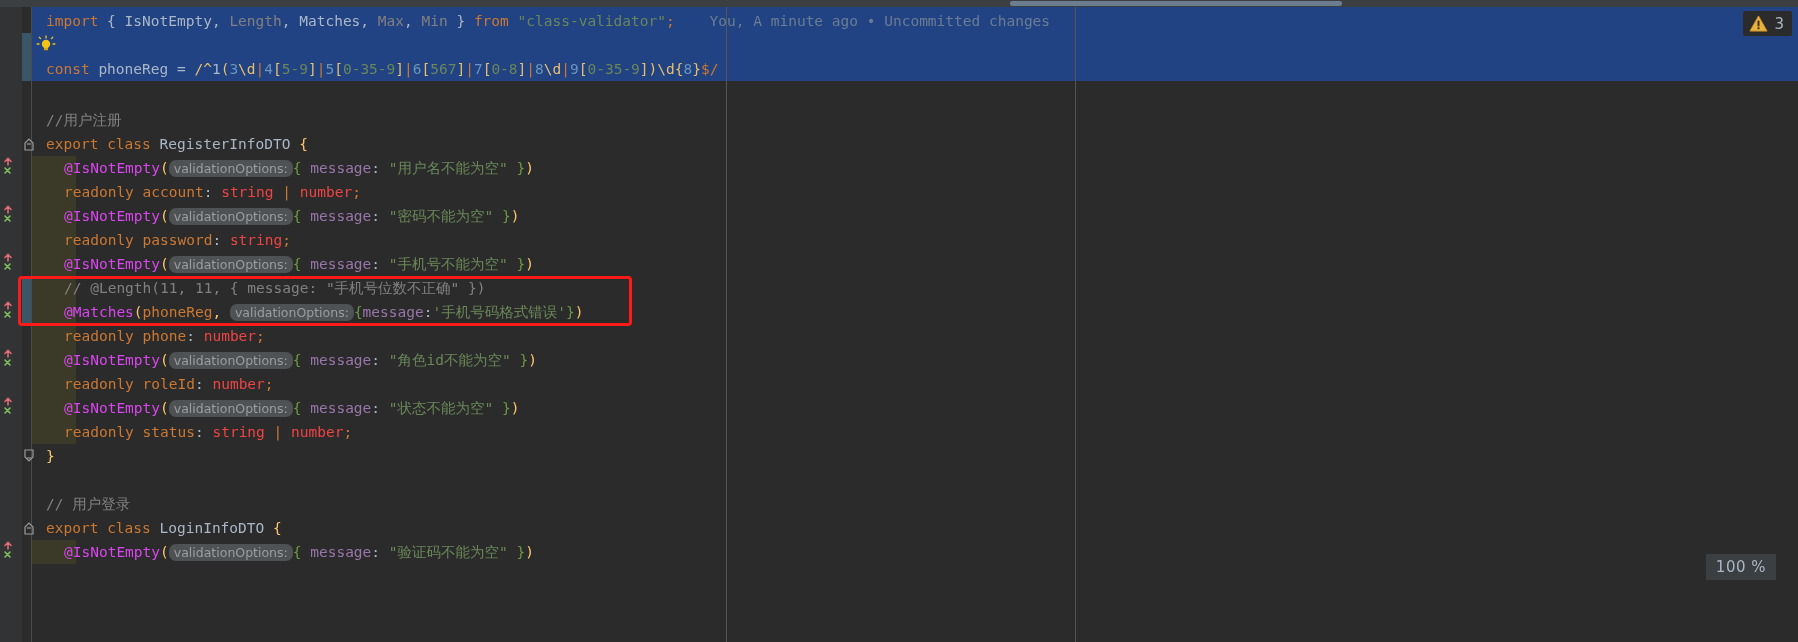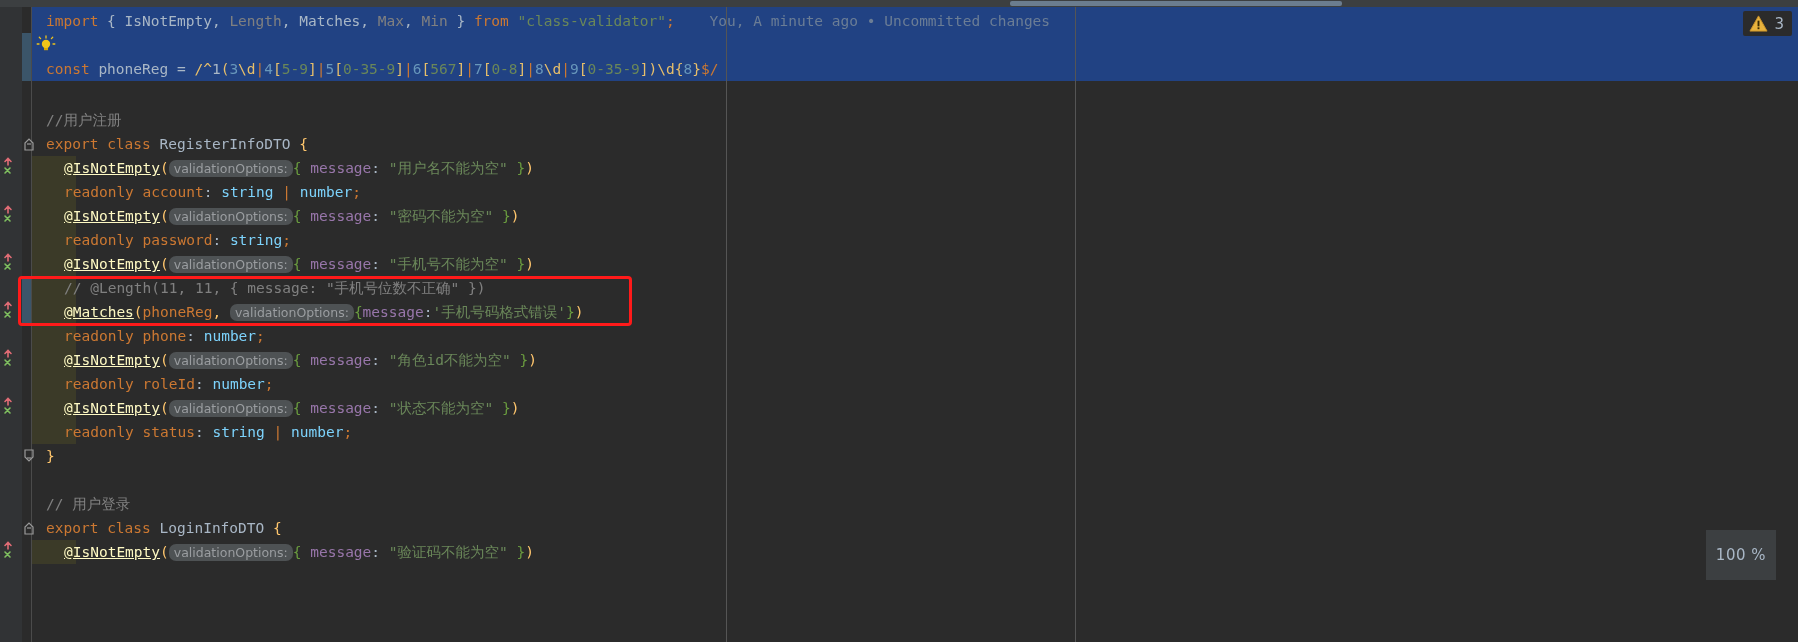--- a/index.html
+++ b/index.html
@@ -68,24 +68,24 @@
     padding-left: 14px;
     white-space: pre;
   }
 
   
   .kw      { color: #cc7832; }
   .cls     { color: #a9b7c6; text-align: center; }
   .ident   { color: #a9b7c6; }
   .punct   { color: #a9b7c6; }
   .str     { color: #6a8759; }
-  .anno    { color: #fef9c3; text-decoration: underline; }
+  .anno    { color: #d946ef; }
   .fn      { color: #ffc66d; }
   .prop    { color: #9876aa; }
-  .type    { color: #7dd3fc; }
+  .type    { color: #ef4444; }
   .comment { color: #808080; }
   .grey    { color: #808080; }
   .brace-g { color: #6a9c3f; }
   .regex-d { color: #cc7832; }
   .regex-b { color: #e8bf6a; }
   .regex-c { color: #6a8759; }
   .regex-p { color: #6897bb; }
   .vcs-ann { color: #6b7d95; }
 
   
@@ -144,21 +144,21 @@
     font-size: 15px;
   }
 
   
   .zoom-chip {
     position: absolute;
     background: #3c3f41;
     color: #a9b7c6;
     font-family: "DejaVu Sans", sans-serif;
     font-size: 15px;
-    padding: 16px 10px;
+    padding: 4px 10px;
     letter-spacing: .5px;
   }
 
   
   .gutter-icon {
     position: absolute;
     left: 2px;
     width: 18px;
     height: 24px;
   }

